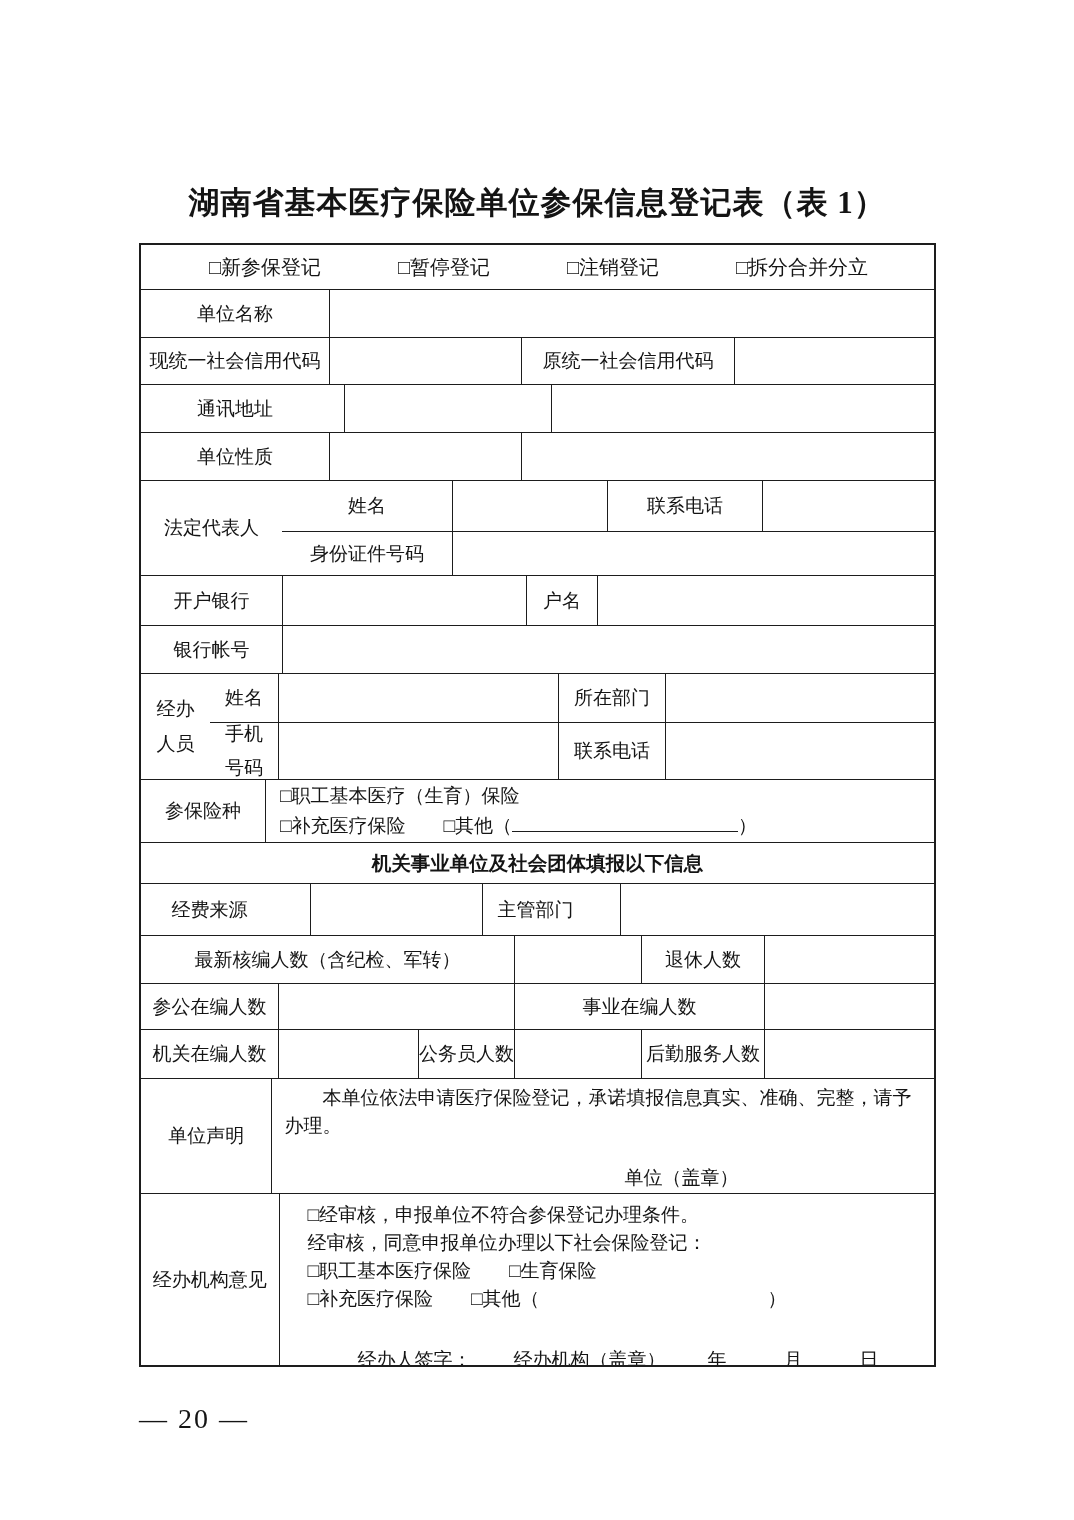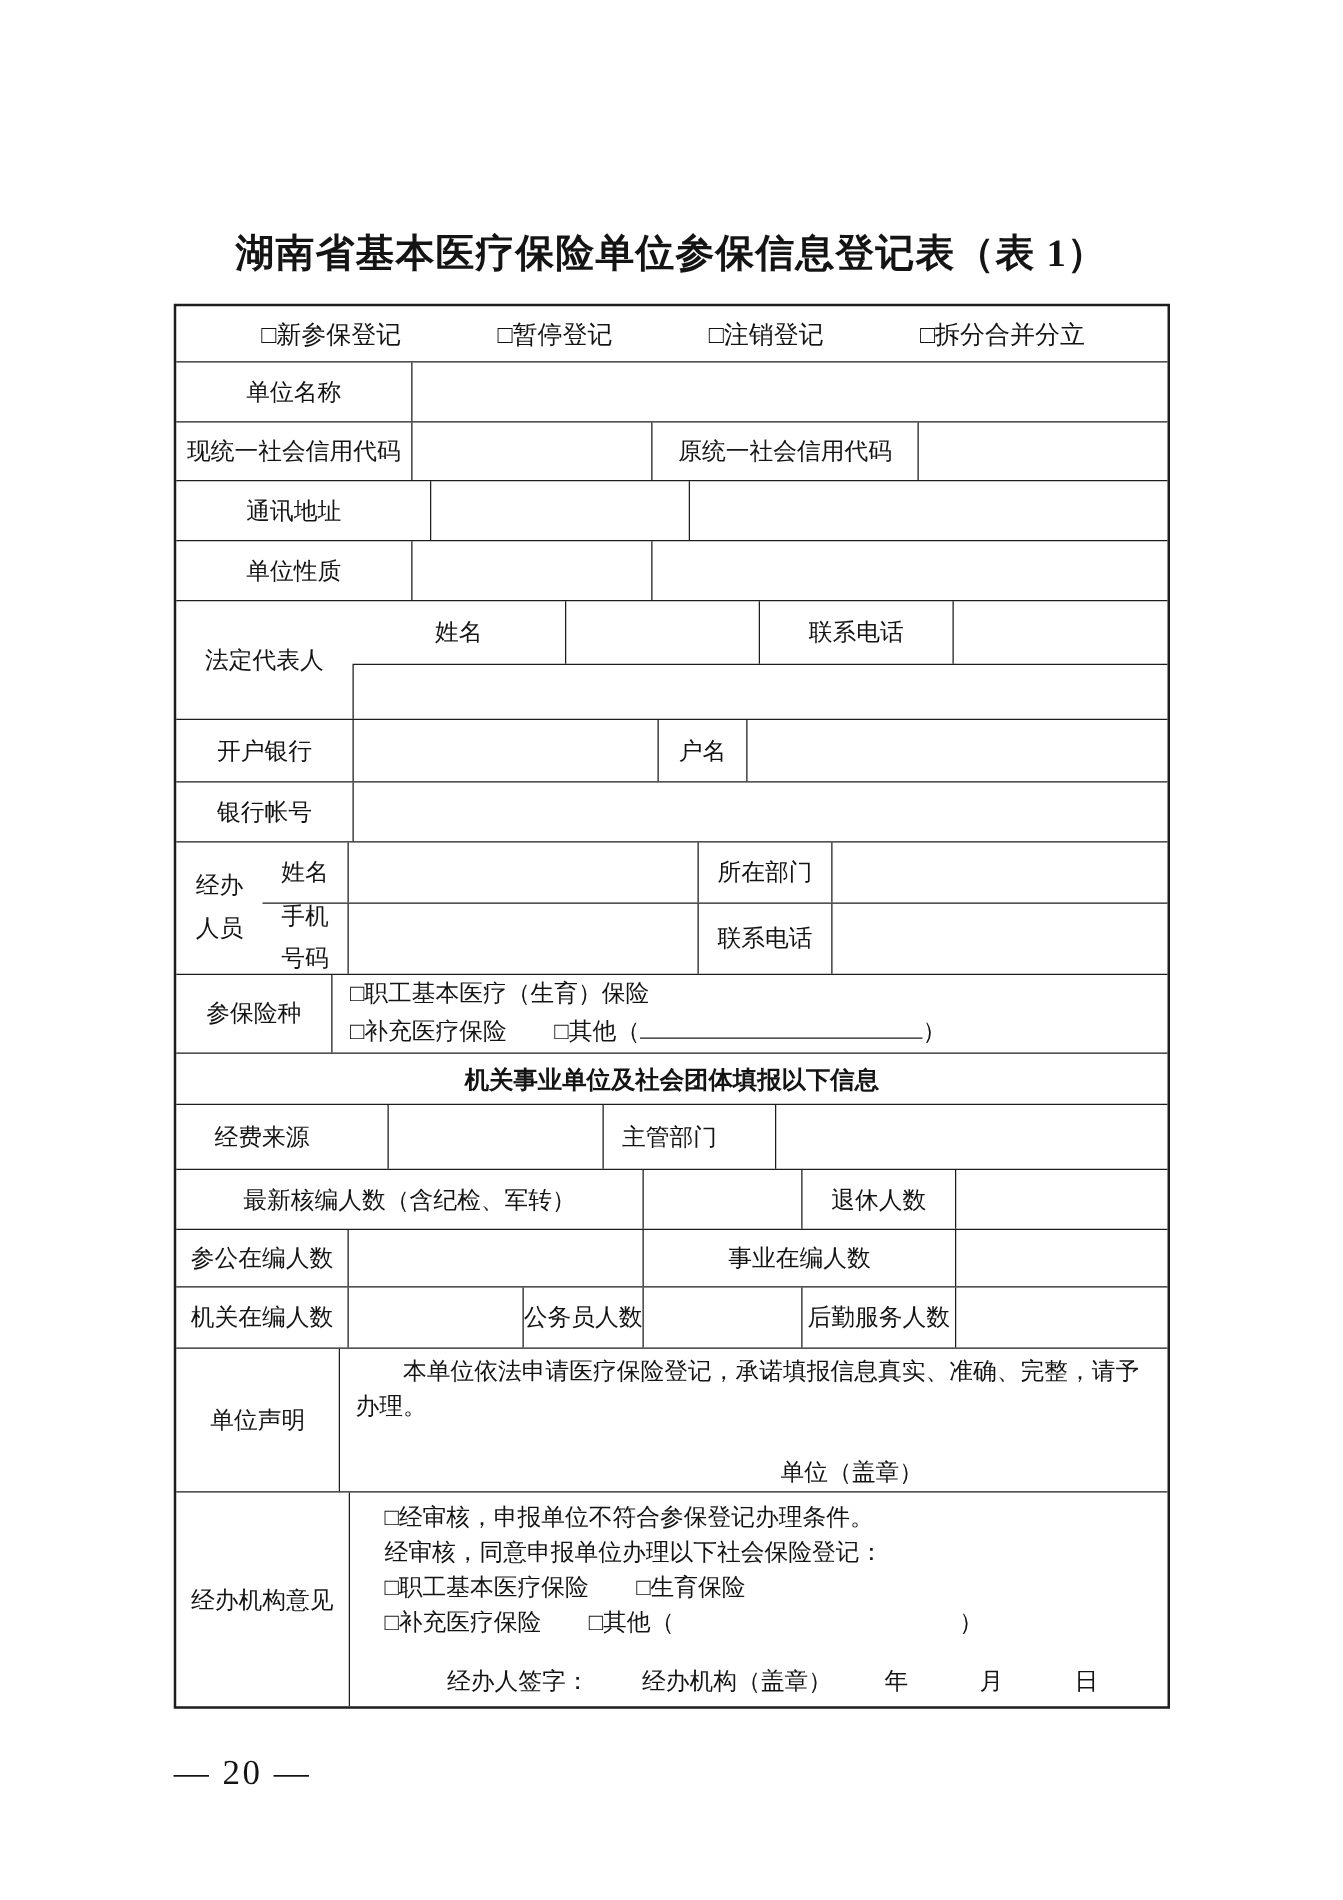--- a/index.html
+++ b/index.html
@@ -42,21 +42,21 @@
   .ins-content { padding:4px 10px 4px 14px; line-height:1.6; }
   .blank-underline { display:inline-block; width:226px; border-bottom:1.5px solid #1d1d1d; height:0.95em; }
   .section-header { height:40px; font-weight:bold; font-size:19.5px; flex:1; display:flex; align-items:center; justify-content:center; }
   
   .decl-content { display:block; text-align:left; padding:5px 8px 6px 12px; }
   .decl-para { line-height:1.45; text-indent:2em; }
   .decl-seal { margin-top:26px; padding-left:340px; }
   
   .op-content { display:block; text-align:left; padding:7px 20px 0 28px; }
   .op-line { line-height:28px; }
-  .op-footer { margin-top:19px; padding-left:50px; display:flex; }
+  .op-footer { margin-top:34px; padding-left:50px; display:flex; }
   .op-footer span { margin-right:42px; white-space:nowrap; }
   .page-number {
     position:absolute; left:139px; top:1403px;
     font-size:28px; letter-spacing:2px;
   }
 </style>
 </head>
 <body>
 
 <div class="page">
@@ -101,20 +101,21 @@
     <div class="row">
       <div class="cell cfirst" style="width:141px;">法定代表人</div>
       <div class="vblock">
         <div class="row first" style="height:50px;">
           <div class="cell cfirst" style="width:170px;">姓名</div>
           <div class="cell" style="width:155px;"></div>
           <div class="cell" style="width:155px;">联系电话</div>
           <div class="cell grow"></div>
         </div>
         <div class="row" style="height:44px;">
+          <div class="cell cfirst" style="width:170px;">身份证件号码</div>
           <div class="cell grow"></div>
         </div>
       </div>
     </div>
 
     <div class="row" style="height:50px;">
       <div class="cell cfirst" style="width:141px;">开户银行</div>
       <div class="cell" style="width:244px;"></div>
       <div class="cell" style="width:71px;">户名</div>
       <div class="cell grow"></div>

